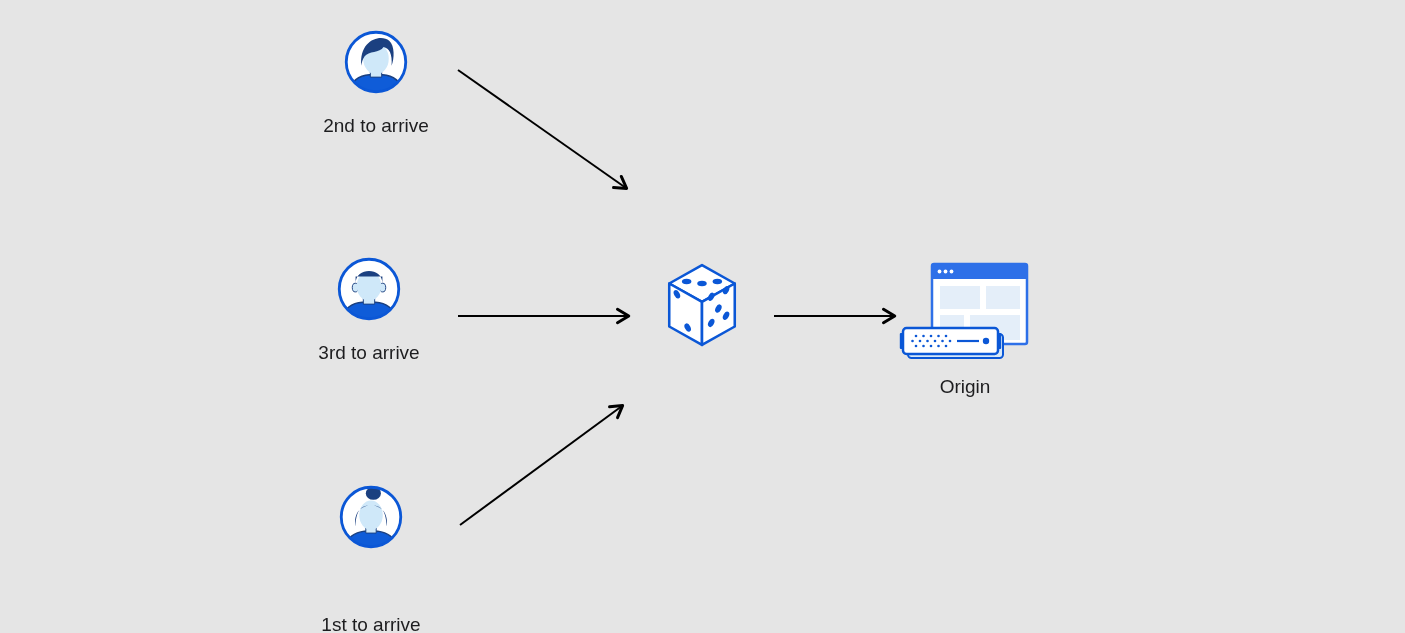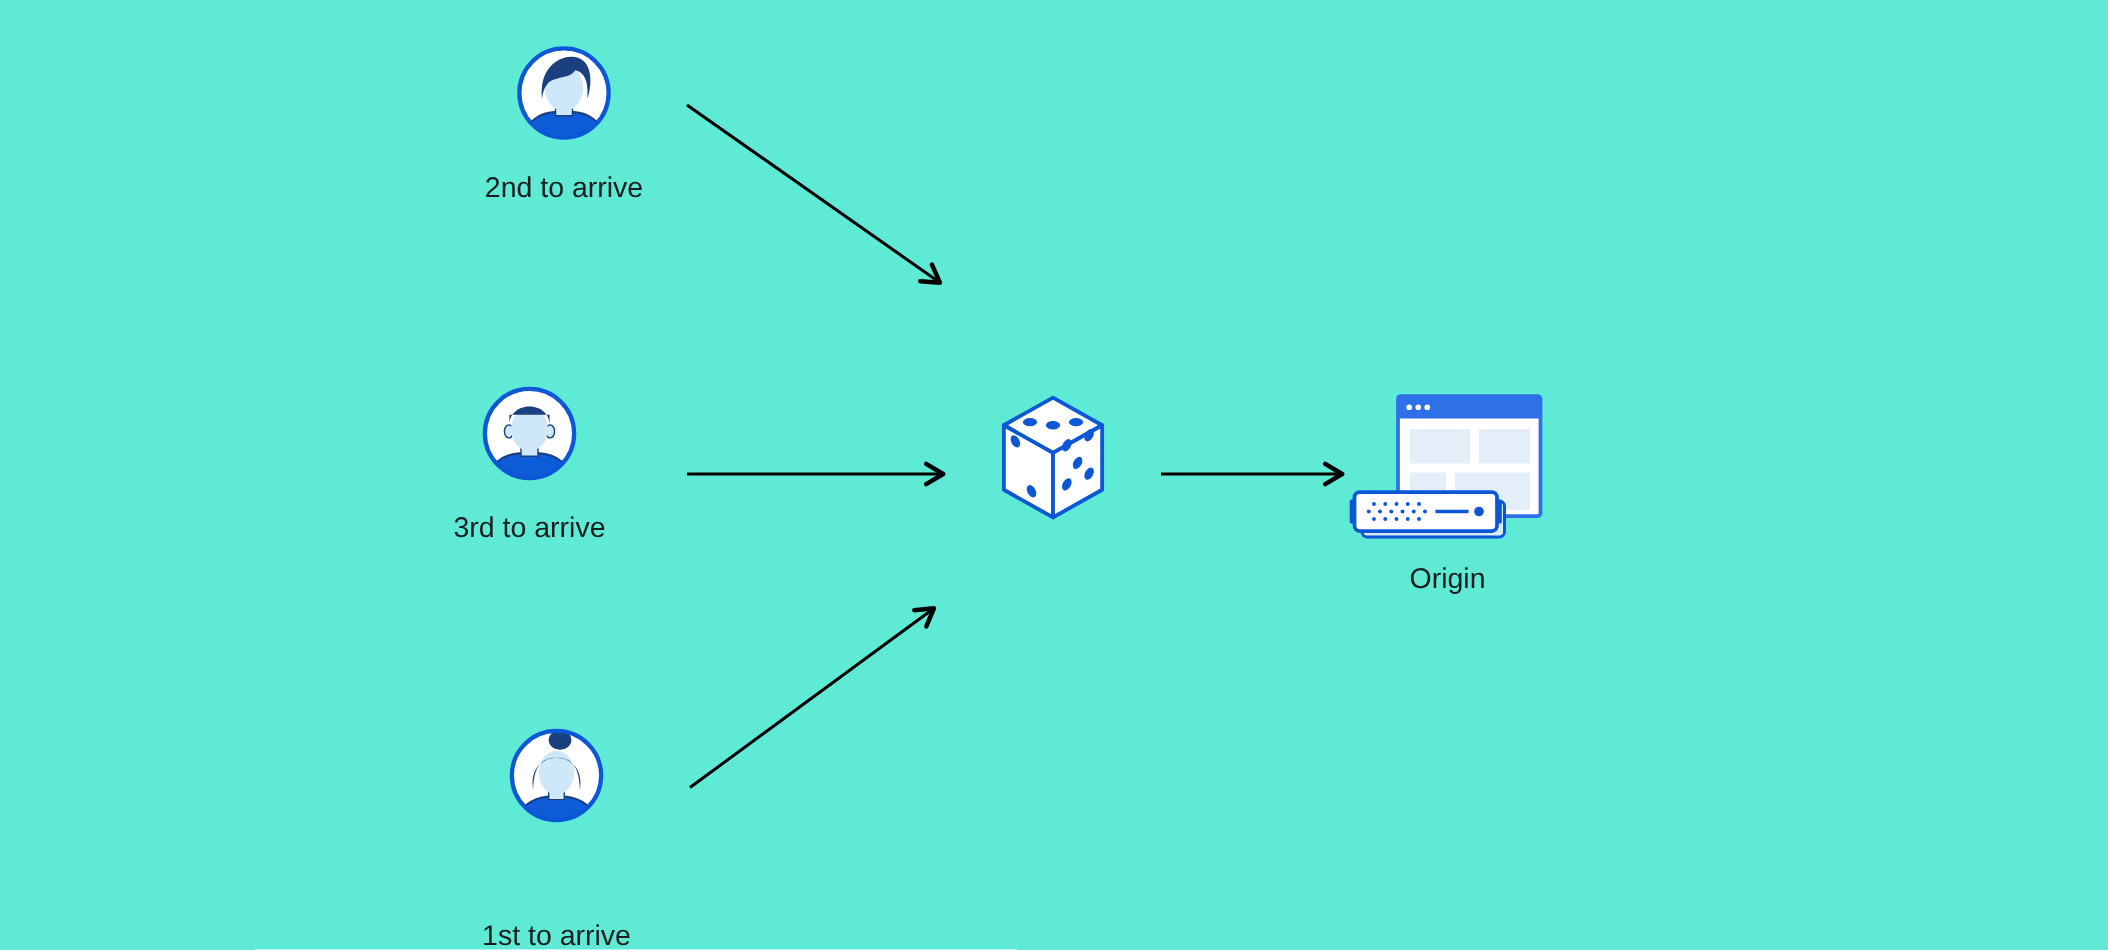--- a/index.html
+++ b/index.html
@@ -9,33 +9,33 @@
     --shirt-blue:#0f5cd8;
     --titlebar-blue:#2e70e8;
     --panel-blue:#e4eef9;
     --arrow-black:#000000;
     --text:#1d1d1f;
   }
   html,body{margin:0;padding:0;background:#ffffff;}
   .canvas{
     position:relative;
     width:1405px;height:633px;
-    background:#5eead4;
+    background:#e5e5e5;
     overflow:hidden;
     font-family:"Liberation Sans","DejaVu Sans",sans-serif;
   }
   .node{position:absolute;display:flex;flex-direction:column;align-items:center;width:140px;}
   .node-label{
     margin-top:20px;
     font-size:19px;line-height:19px;
     color:var(--text);
     text-align:center;white-space:nowrap;
   }
   #node-user-2nd{left:306px;top:28px;}
-  #node-user-3rd{left:283px;top:255px;}
+  #node-user-3rd{left:299px;top:255px;}
   #node-user-1st{left:301px;top:483px;gap:44px;}
   #node-dice{left:665px;top:262px;width:74px;}
   #node-origin{left:895px;top:259px;}
   #node-origin .node-label{margin-top:16px;}
   .arrows{position:absolute;left:0;top:0;pointer-events:none;}
 </style>
 </head>
 <body>
 
 <div class="canvas">

